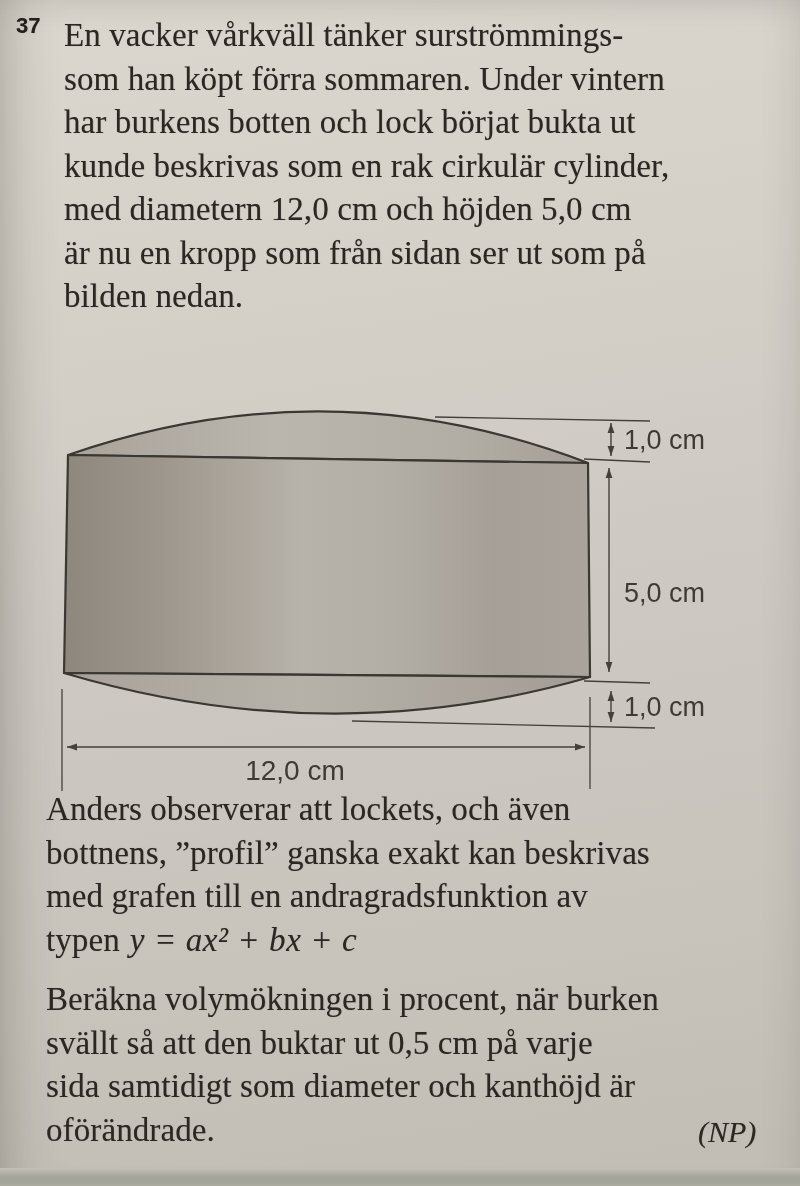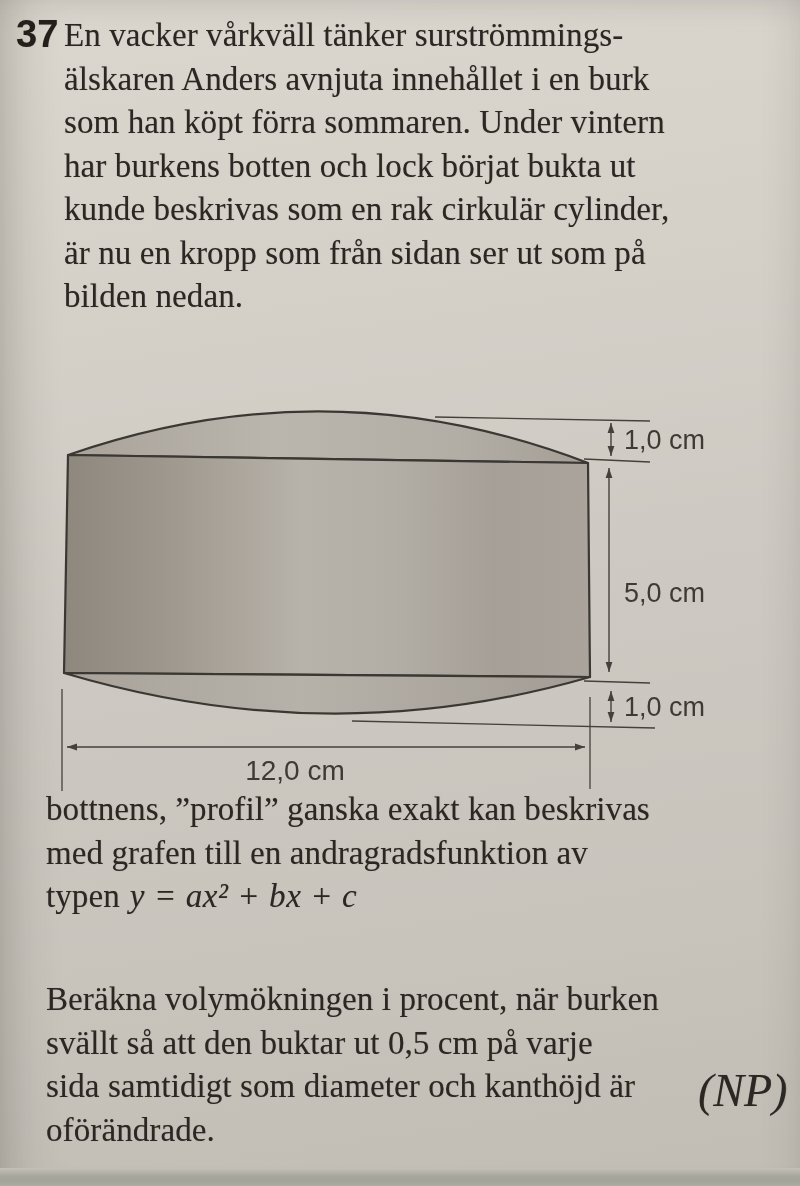--- a/index.html
+++ b/index.html
@@ -11,38 +11,38 @@
     box-shadow:
       inset 40px 0 55px -38px rgba(40,35,28,0.30),
       inset -28px 0 50px -38px rgba(40,35,28,0.20),
       inset 0 28px 50px -40px rgba(40,35,28,0.14);
     font-family:"Liberation Serif", serif;
     color:#2b2723;
   }
   .pnum{
     position:absolute;left:16px;top:15px;
     font-family:"Liberation Sans", sans-serif;
-    font-weight:bold;font-size:38px;line-height:1;
+    font-weight:bold;font-size:22px;line-height:1;
     color:#23201b;
     text-shadow:0.3px 0.3px 0.7px rgba(50,45,40,0.35);
   }
   .para{
     position:absolute;
     font-size:33px;line-height:43.5px;
     letter-spacing:0.1px;
     white-space:nowrap;
     text-shadow:0.3px 0.3px 0.7px rgba(50,45,40,0.35);
   }
   .p1{left:64px;top:14px;}
   .p2{left:46px;top:788px;}
   .p3{left:46px;top:978px;}
   .math{font-style:italic;margin-left:10px;letter-spacing:0.6px;}
   .np{
-    position:absolute;left:698px;top:1064px;
-    font-size:46px;font-style:italic;
+    position:absolute;left:698px;top:1115px;
+    font-size:30px;font-style:italic;
     color:#2b2723;
     text-shadow:0.3px 0.3px 0.7px rgba(50,45,40,0.35);
   }
   .fig{position:absolute;left:0;top:400px;width:689px;height:400px;}
   .fig svg{display:block;}
   .edge{
     position:absolute;left:0;top:1168px;width:800px;height:18px;
     background:linear-gradient(#c4c0b8 0%,#a8a79d 45%,#a3a399 72%,#adaca1 100%);
   }
   .dimlabel{
@@ -58,24 +58,24 @@
 </style>
 </head>
 <body>
 
 <div class="page">
 
   <div class="pnum">37</div>
 
   <div class="para p1">
     <div>En vacker vårkväll tänker surströmmings-</div>
-    <div>älskaren Anders avnjuta innehållet i en burk</div>
     <div>som han köpt förra sommaren. Under vintern</div>
     <div>har burkens botten och lock börjat bukta ut</div>
     <div>kunde beskrivas som en rak cirkulär cylinder,</div>
+    <div>med diametern 12,0 cm och höjden 5,0 cm</div>
     <div>är nu en kropp som från sidan ser ut som på</div>
     <div>bilden nedan.</div>
   </div>
 
   <div class="fig">
     <svg width="800" height="400" viewBox="0 0 800 400" xmlns="http://www.w3.org/2000/svg">
       <defs>
         <linearGradient id="bodyGrad" x1="0" y1="0" x2="1" y2="0">
           <stop offset="0" stop-color="#8e877d"></stop>
           <stop offset="0.18" stop-color="#9d968c"></stop>
@@ -123,20 +123,21 @@
       <text class="dimlabel" x="624" y="316">1,0 cm</text>
 
       <line x1="62" y1="289" x2="62" y2="391" stroke="#44413c" stroke-width="1.3"></line>
       <line x1="590" y1="297" x2="590" y2="389" stroke="#44413c" stroke-width="1.3"></line>
       <line x1="67" y1="347" x2="585" y2="347" stroke="#44413c" stroke-width="1.4" marker-start="url(#mStart)" marker-end="url(#mEnd)"></line>
       <text class="dimlabel-wide" x="295" y="380" text-anchor="middle">12,0 cm</text>
     </svg>
   </div>
 
   <div class="para p2">
+    <div>Anders observerar att lockets, och även</div>
     <div>bottnens, ”profil” ganska exakt kan beskrivas</div>
     <div>med grafen till en andragradsfunktion av</div>
     <div><span>typen</span><span class="math">y = ax² + bx + c</span></div>
   </div>
 
   <div class="para p3">
     <div>Beräkna volymökningen i procent, när burken</div>
     <div>svällt så att den buktar ut 0,5 cm på varje</div>
     <div>sida samtidigt som diameter och kanthöjd är</div>
     <div>oförändrade.</div>

